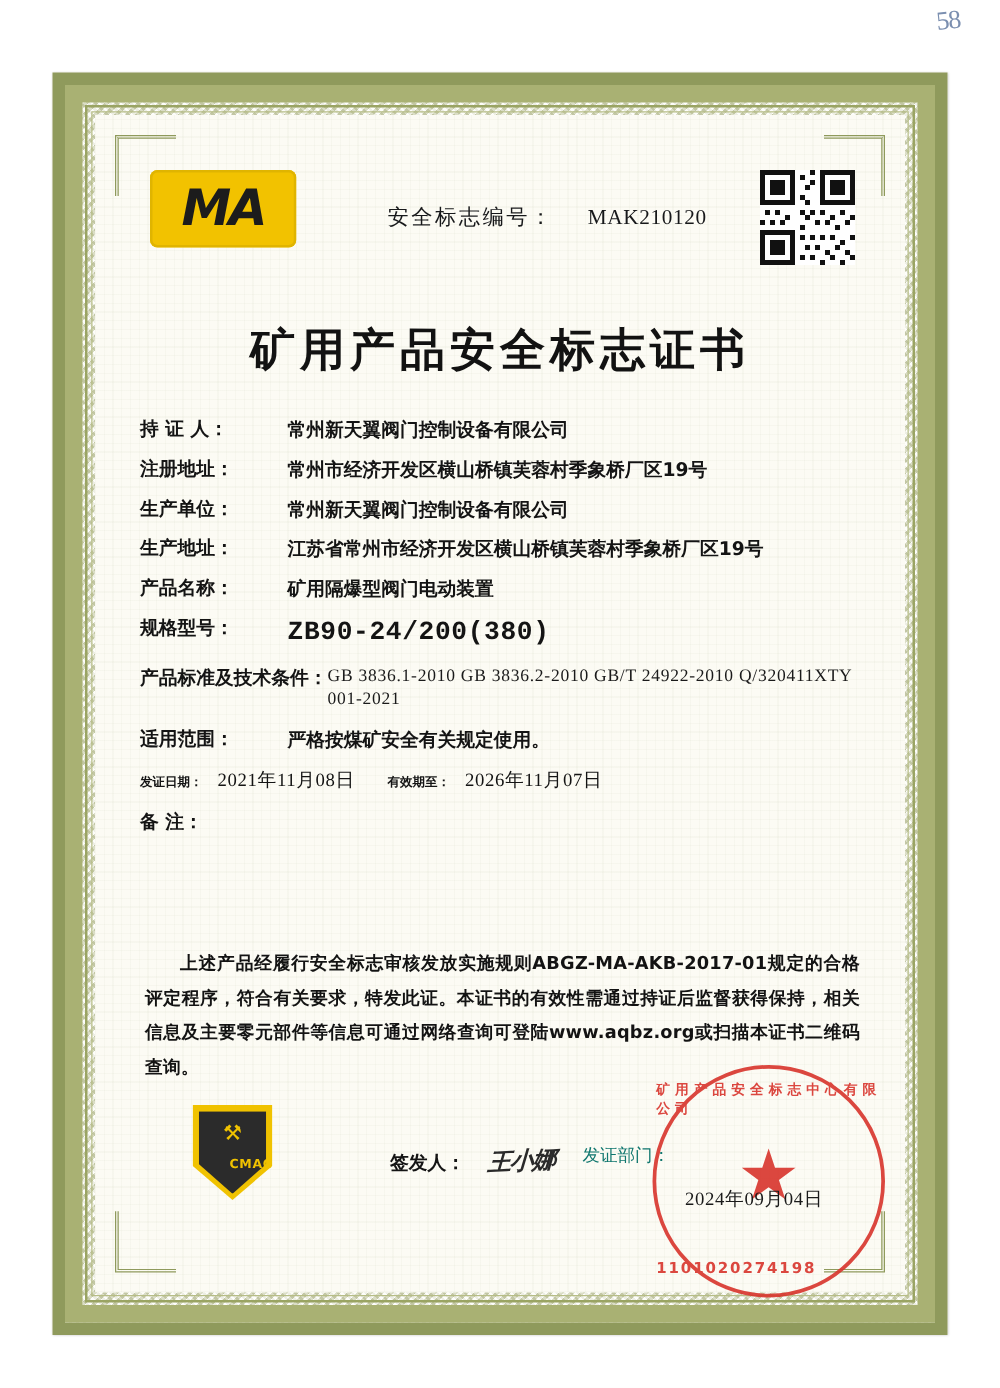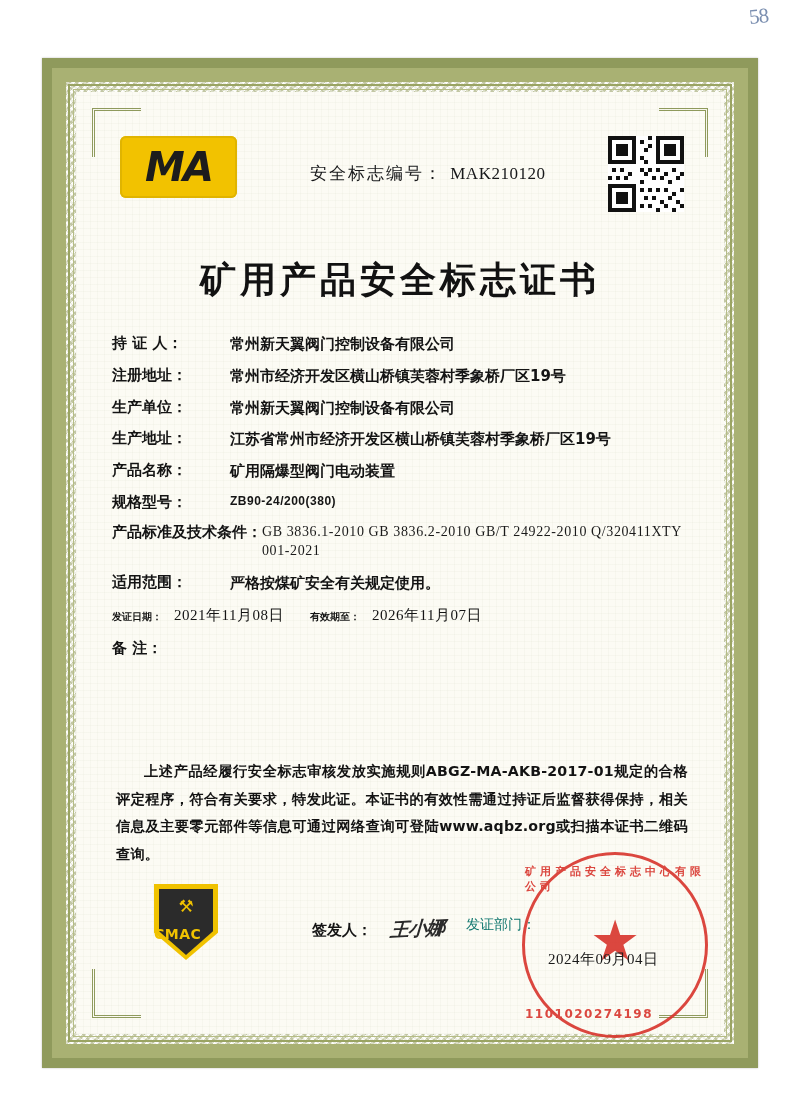--- a/index.html
+++ b/index.html
@@ -122,21 +122,21 @@
   .cert-number {
     position: absolute;
     left: 268px;
     top: 104px;
     font-family: "Liberation Serif", serif;
     font-size: 17px;
     color: #17181a;
     letter-spacing: 1px;
   }
   .cert-number .label { letter-spacing: 2px; }
-  .cert-number .value { margin-left: 2px; letter-spacing: 0.5px; text-align: center; }
+  .cert-number .value { margin-left: 22px; letter-spacing: 0.5px; text-align: center; }
 
   
   .qr {
     position: absolute;
     right: 74px;
     top: 78px;
     width: 76px;
     height: 76px;
     background: #ffffff;
   }
@@ -182,22 +182,22 @@
     width: 150px;
     flex: 0 0 150px;
   }
   .row .v {
     font-size: 15px;
     color: #141414;
     font-weight: bold;
     line-height: 1.35;
   }
   .row .v.mono {
-    font-family: Liberation Sans, sans-serif;
-    font-size: 12px;
+    font-family: Liberation Mono, monospace;
+    font-size: 21px;
     letter-spacing: 0.5px;
   }
   .row .v.std {
     font-family: "Liberation Serif", serif;
     font-size: 14px;
     letter-spacing: 0.6px;
     font-weight: normal;
     color: #1a1a1a;
   }
 
@@ -269,23 +269,23 @@
     text-align: center;
     color: #f0c200;
     font-size: 17px;
     line-height: 1;
   }
   .cmac-badge .cmac-text {
     position: absolute;
     top: 42px;
     left: 0;
     right: 0;
-    text-align: left;
-    font-family: "DejaVu Sans", sans-serif;
-    font-size: 14px;
+    text-align: right;
+    font-family: "DejaVu Sans", sans-serif;
+    font-size: 10px;
     font-weight: bold;
     color: #f0c200;
     letter-spacing: 0.5px;
   }
 
   .sig-line {
     position: absolute;
     left: 270px;
     top: 858px;
     display: flex;

